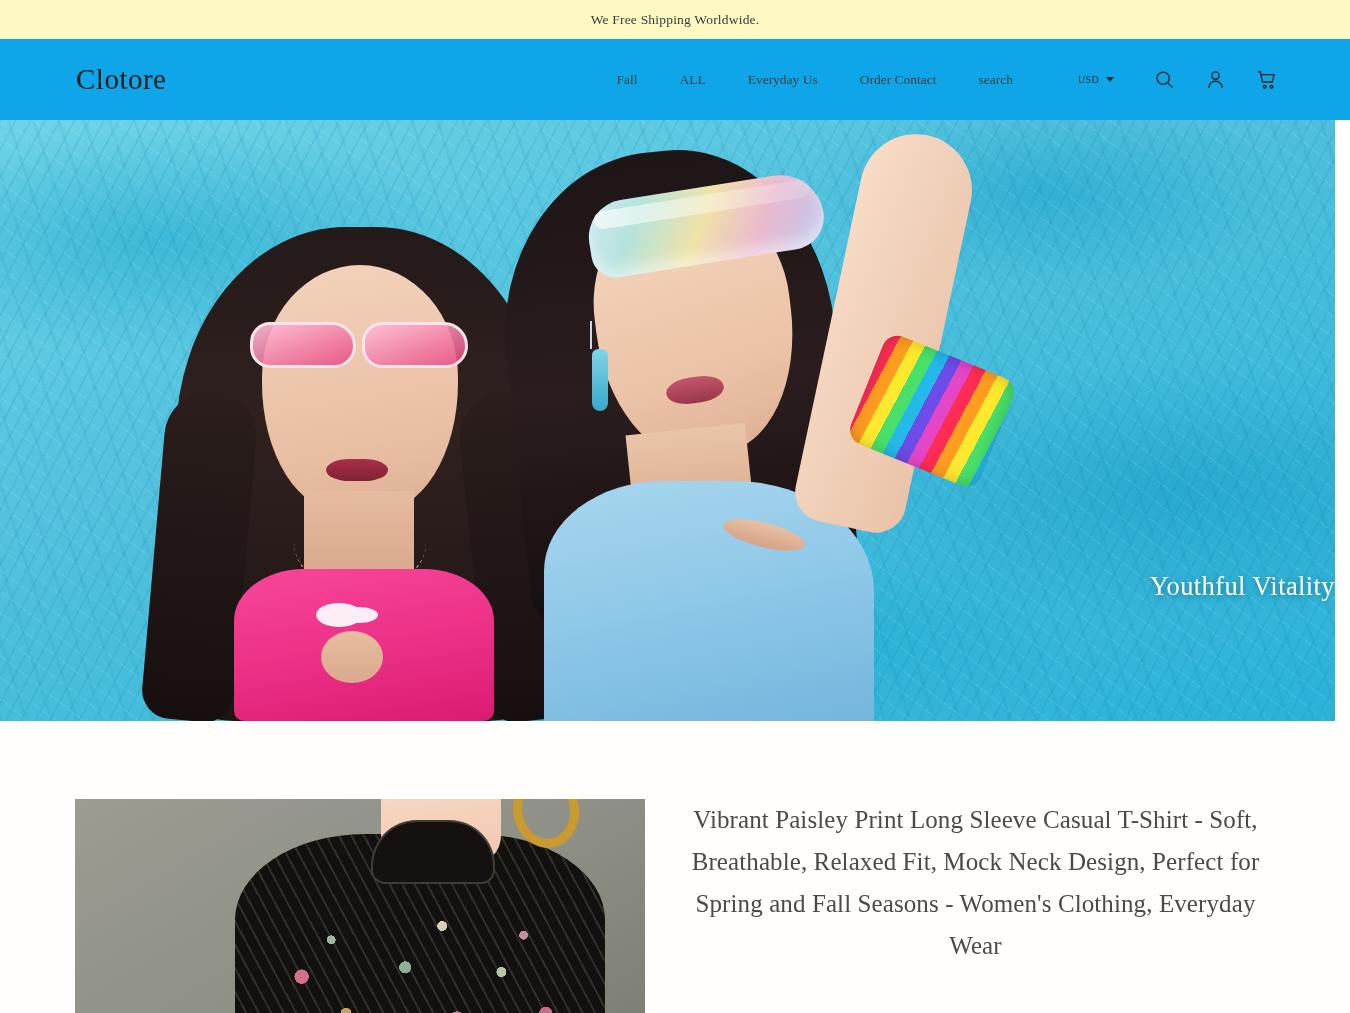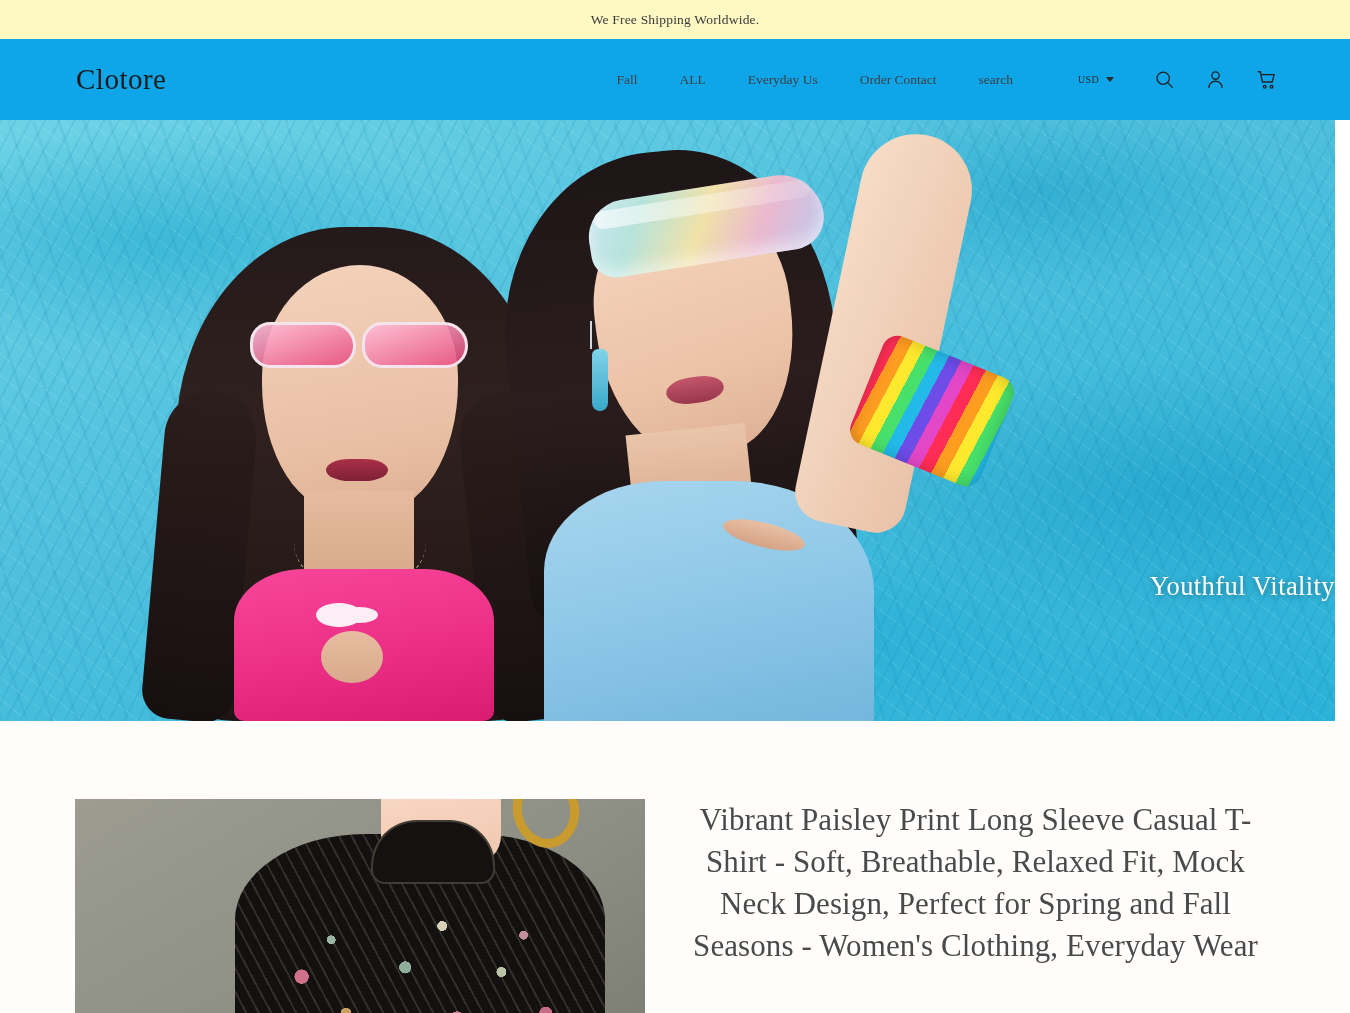--- a/index.html
+++ b/index.html
@@ -267,21 +267,21 @@
   .p-collar {
     position:absolute; left: 176px; top: 66px; width: 124px; height: 64px;
     background:#151111; border-radius: 46px 46px 14px 14px;
     box-shadow: inset 0 0 0 2px rgba(200,190,160,.25);
   }
 
   .p-info {
     flex: 1; padding: 0 0 0 32px; text-align: center;
   }
   .p-title {
-    font-size: 31px; line-height: 42px; color: #4a4a4a; letter-spacing: .1px;
+    font-size: 25px; line-height: 42px; color: #4a4a4a; letter-spacing: .1px;
     padding: 0 6px;
   }
   .p-price {
     margin-top: 26px; font-size: 17.5px; color: #c0395b; letter-spacing: .3px;
   }
 </style>
 </head>
 <body>
 
 <div class="announce">

